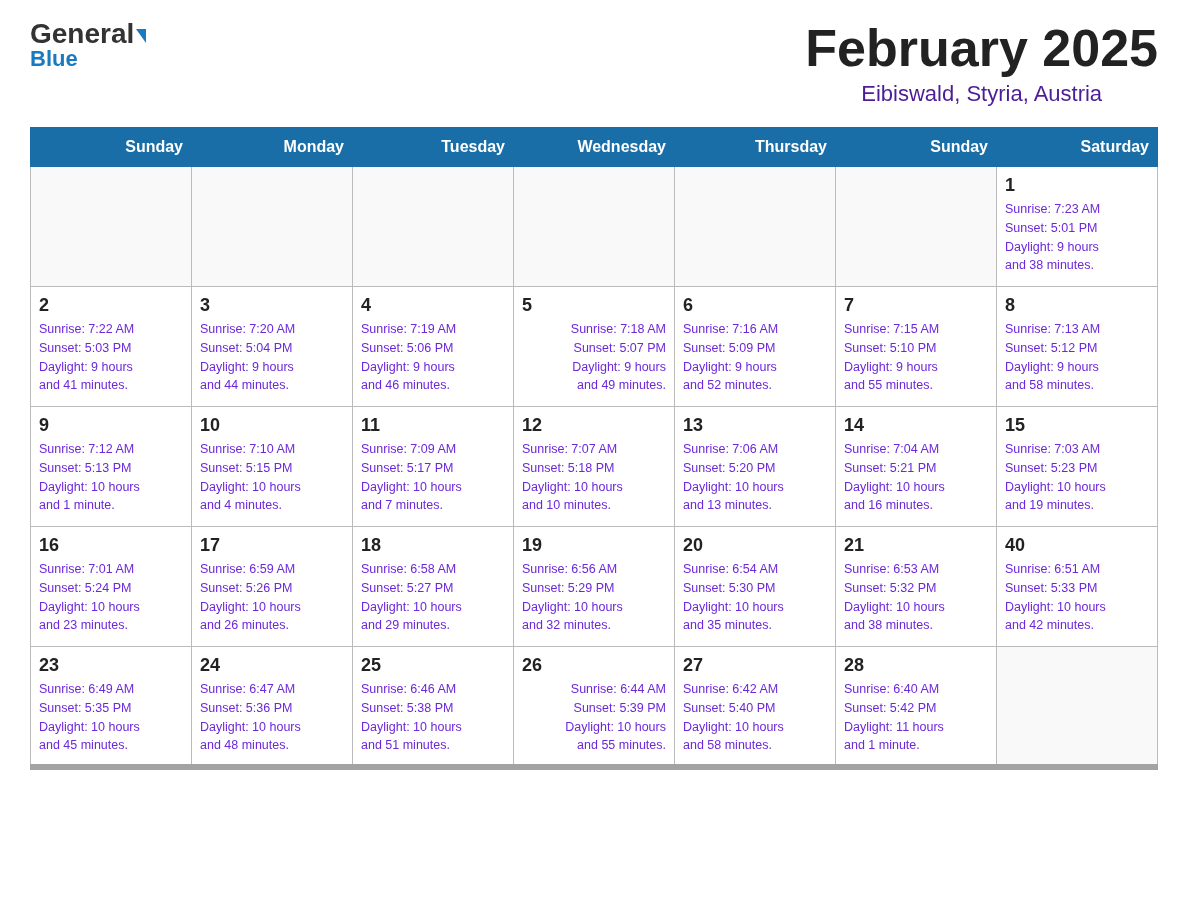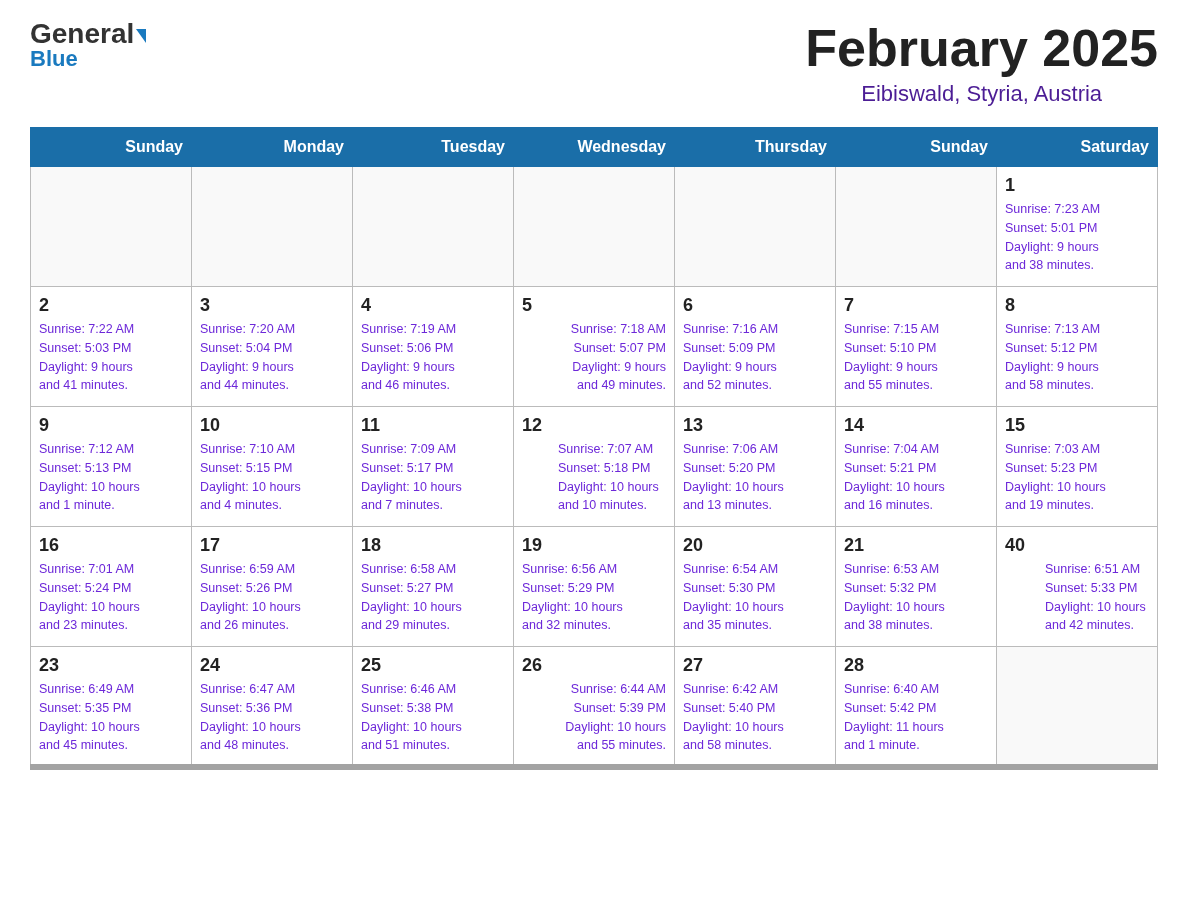--- a/index.html
+++ b/index.html
@@ -212,21 +212,21 @@
         </td>
         <td>
           <span class="day-number">11</span>
           <div class="day-info" style="white-space: pre-line;">Sunrise: 7:09 AM
 Sunset: 5:17 PM
 Daylight: 10 hours
 and 7 minutes.</div>
         </td>
         <td>
           <span class="day-number">12</span>
-          <div class="day-info" style="white-space: pre-line; margin-left: 36px;">Sunrise: 7:07 AM
+          <div class="day-info" style="white-space: pre-line;">Sunrise: 7:07 AM
 Sunset: 5:18 PM
 Daylight: 10 hours
 and 10 minutes.</div>
         </td>
         <td>
           <span class="day-number">13</span>
           <div class="day-info" style="white-space: pre-line;">Sunrise: 7:06 AM
 Sunset: 5:20 PM
 Daylight: 10 hours
 and 13 minutes.</div>
@@ -284,21 +284,21 @@
         </td>
         <td>
           <span class="day-number">21</span>
           <div class="day-info" style="white-space: pre-line;">Sunrise: 6:53 AM
 Sunset: 5:32 PM
 Daylight: 10 hours
 and 38 minutes.</div>
         </td>
         <td>
           <span class="day-number">40</span>
-          <div class="day-info" style="white-space: pre-line; margin-left: 40px;">Sunrise: 6:51 AM
+          <div class="day-info" style="white-space: pre-line;">Sunrise: 6:51 AM
 Sunset: 5:33 PM
 Daylight: 10 hours
 and 42 minutes.</div>
         </td>
       </tr>
       <tr>
         <td>
           <span class="day-number">23</span>
           <div class="day-info" style="white-space: pre-line;">Sunrise: 6:49 AM
 Sunset: 5:35 PM

